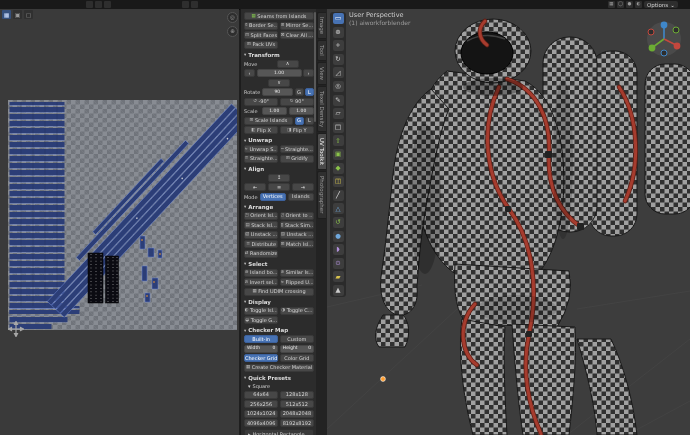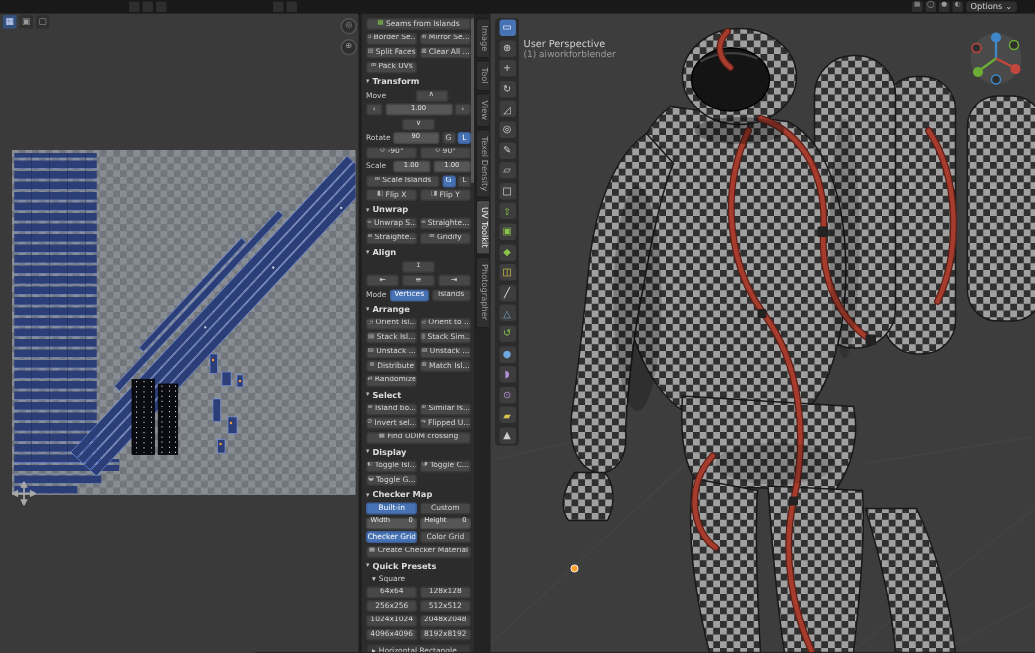--- a/index.html
+++ b/index.html
@@ -61,21 +61,21 @@
   .vtabs{position:absolute;left:316px;top:9px;width:11px;height:426px;background:#232323;
          display:flex;flex-direction:column;align-items:flex-start;padding-top:2px;box-sizing:border-box;}
   .vtab{writing-mode:vertical-rl;font-size:5.5px;color:#9c9c9c;background:#2f2f2f;
         border:0.5px solid #1e1e1e;border-right:none;border-radius:2px 0 0 2px;
         padding:4px 0;margin:1px 0 0 1px;width:9px;display:flex;align-items:center;justify-content:center;
         white-space:nowrap;box-sizing:border-box;}
   .vtab.active{background:#4a4a4a;color:#f2f2f2;}
   
   .viewport{position:absolute;left:327px;top:9px;width:363px;height:426px;background:#3d3d3d;overflow:hidden;}
   .viewport > svg.scene{position:absolute;inset:0;}
-  .vp-text{position:absolute;left:22px;top:16px;pointer-events:none;}
+  .vp-text{position:absolute;left:22px;top:2px;pointer-events:none;}
   .vp-mode{font-size:6.5px;color:#d0d0d0;line-height:8px;}
   .vp-obj{font-size:6px;color:#9c9c9c;line-height:8px;}
   .vp-toolbar{position:absolute;left:3px;top:3px;width:14px;background:#2b2b2b;border-radius:3px;
               padding:1px;display:flex;flex-direction:column;gap:2.6px;align-items:center;}
   .ticon{width:11px;height:11px;border-radius:2px;background:#3d3d3d;color:#cfcfcf;font-size:6.5px;
          display:flex;align-items:center;justify-content:center;line-height:1;flex:none;}
   .ticon.active{background:#4772b3;color:#ffffff;}
   .nav-gizmo{position:absolute;right:6px;top:10px;}
 </style>
 </head>

